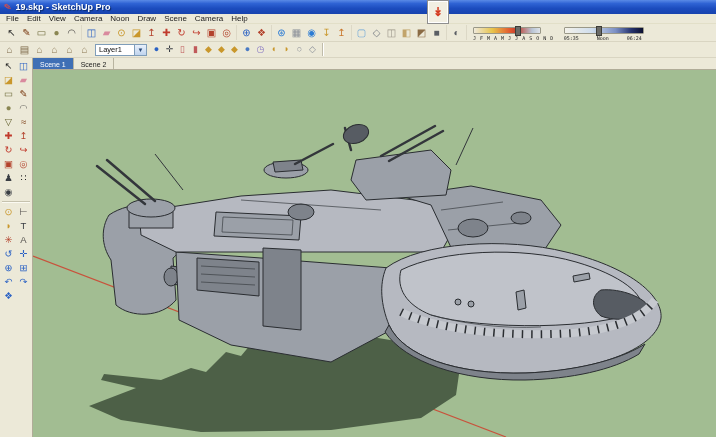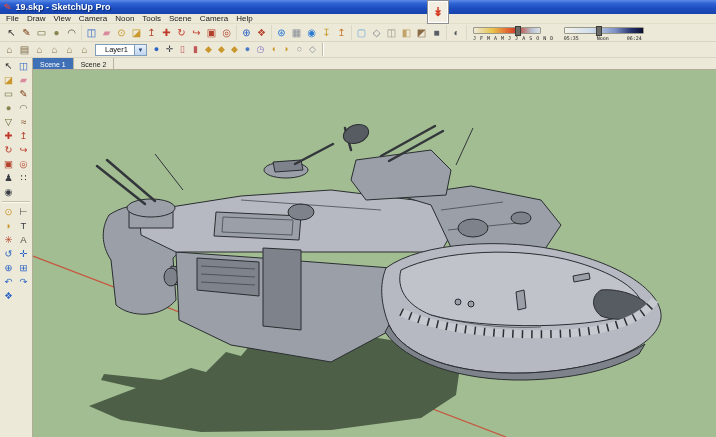--- a/index.html
+++ b/index.html
@@ -33,21 +33,21 @@
   .date-strip{width:66px;background:linear-gradient(90deg,#efe9da 0%,#e8c44a 28%,#e2572e 55%,#c24030 65%,#b8c4d4 88%,#dde2e8 100%);}
   .time-strip{width:78px;background:linear-gradient(90deg,#f4f2ea 0%,#cfdded 35%,#7b8fc4 65%,#26336e 85%,#0c1030 100%);}
   .thumb{position:absolute;top:-2px;width:4px;height:8px;background:#6a6a66;border:1px solid #3c3c38;}
   .strip-labels{font-size:5px;color:#222;margin-top:1px;white-space:nowrap;
      font-family:"DejaVu Sans Mono",monospace;letter-spacing:.5px;}
   .time-labels{display:flex;justify-content:space-between;width:78px;font-size:5px;color:#222;margin-top:1px;
      font-family:"DejaVu Sans Mono",monospace;}
   
   .layer-combo{width:52px;height:12px;background:#fff;border:1px solid #7f9db9;display:flex;align-items:center;
      margin:0 3px;font-size:7.5px;color:#111;box-sizing:border-box;}
-  .combo-text{padding-left:3px;flex:1;text-align:center;}
+  .combo-text{padding-left:3px;flex:1;}
   .combo-arrow{width:11px;height:10px;background:linear-gradient(180deg,#e8f0fb,#c0d4ee);border-left:1px solid #7f9db9;
      font-size:6px;line-height:10px;text-align:center;color:#2a4a7a;}
   .tb-sep{width:1px;height:13px;background:#c0bcaa;margin:0 3px;border-right:1px solid #fff;}
   
   .scene-tabs{position:absolute;left:33px;top:58px;width:683px;height:12px;background:#ece9d8;
      border-bottom:1px solid #b0ac98;display:flex;align-items:stretch;box-sizing:border-box;}
   .tab{font-size:7px;color:#222;padding:1px 7px 0;border-right:1px solid #b8b4a0;display:flex;align-items:center;}
   .tab.active{background:#3f6fb5;color:#fff;}
   
   .palette{position:absolute;left:0;top:58px;width:33px;height:379px;background:#ece9d8;
@@ -86,25 +86,25 @@
     <span class="title-icon">✎</span>
     <span class="title-text">19.skp - SketchUp Pro</span>
   </div>
 
   <div class="float-btn">
     <span>↡</span>
   </div>
 
   <div class="menubar">
       <span class="menu-item">File</span>
-      <span class="menu-item">Draw</span>
+      <span class="menu-item">Edit</span>
       <span class="menu-item">View</span>
       <span class="menu-item">Camera</span>
       <span class="menu-item">Noon</span>
-      <span class="menu-item">Tools</span>
+      <span class="menu-item">Draw</span>
       <span class="menu-item">Scene</span>
       <span class="menu-item">Camera</span>
       <span class="menu-item">Help</span>
     </div>
 
   <div class="toolbar" id="toolbar-top">
     <div class="tb-groups" id="tb-groups">
         <div class="tb-group">
           <div class="tb-icon" title="select-tool-button"><span style="color: rgb(28, 28, 28);">↖</span></div>
           <div class="tb-icon" title="line-tool-button"><span style="color: rgb(122, 59, 18);">✎</span></div>

